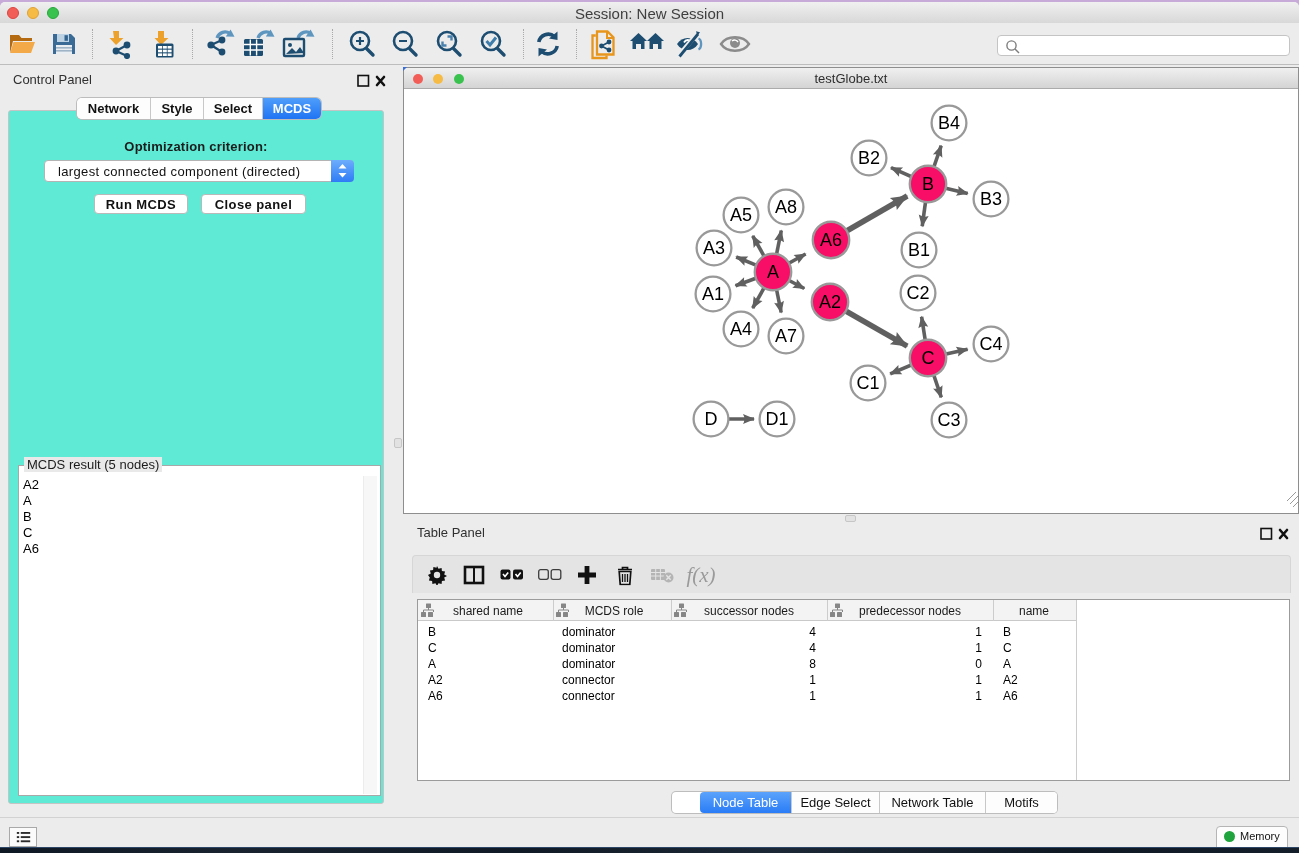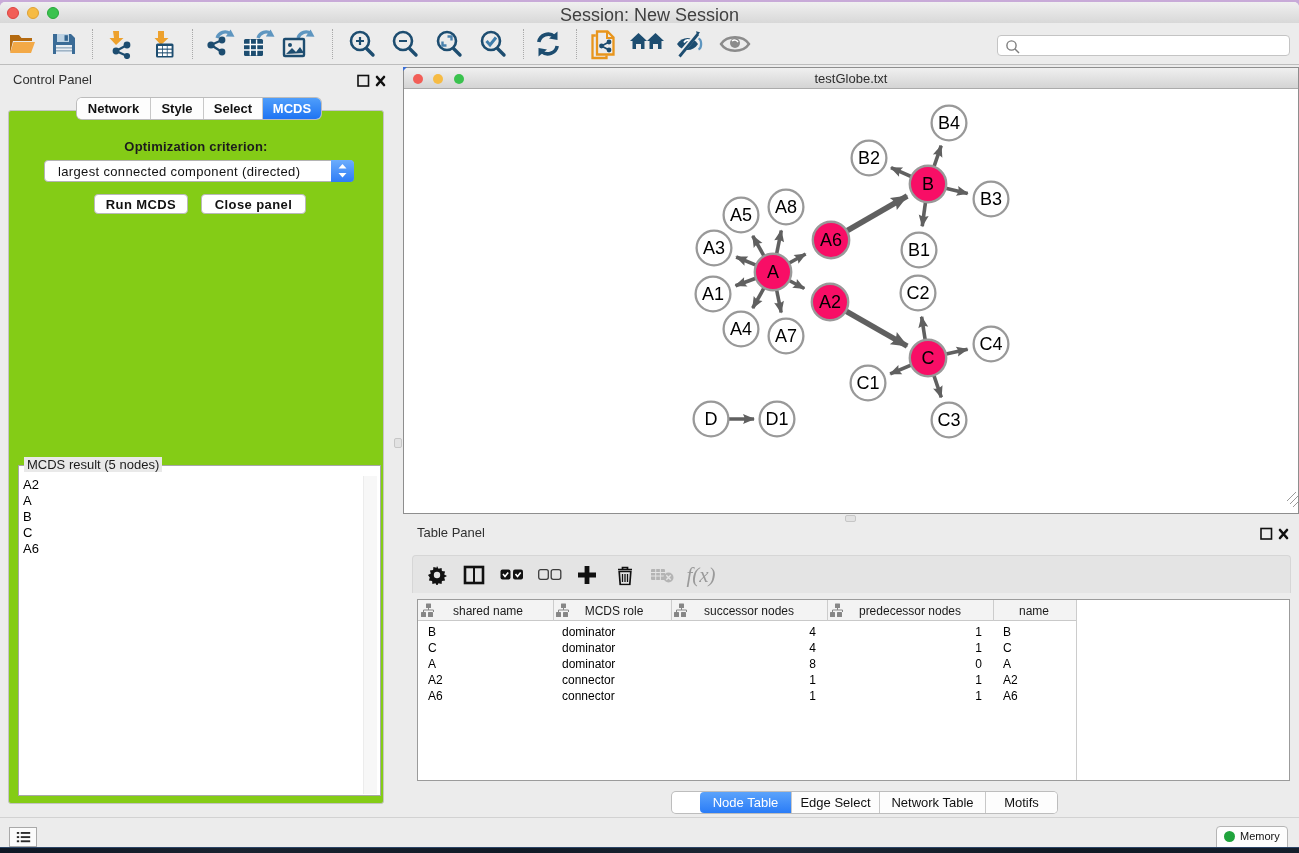--- a/index.html
+++ b/index.html
@@ -5,38 +5,38 @@
 html,body { width:1299px; height:853px; overflow:hidden; }
 body { font-family:"Liberation Sans", sans-serif; background:#c8aad8; position:relative; }
 #desk-bottom { position:absolute; left:0; top:847px; width:1299px; height:6px; border-top:1px solid #2c4668;
   background:linear-gradient(90deg,#0e1724,#192330 18%,#101a26 40%,#1d2836 60%,#0f1924 82%,#141e2b); }
 #app { position:absolute; left:0; top:2px; width:1299px; height:845px; background:#ececec;
   border-radius:5px 5px 0 0; overflow:hidden; }
 
 #titlebar { position:absolute; left:0; top:0; width:1299px; height:22px;
   background:linear-gradient(#f0f0f0,#d8d8d8); border-bottom:1px solid #b9b9b9; border-radius:5px 5px 0 0;}
 #titlebar .title { position:absolute; left:0; right:0; top:3px; text-align:center;
-  font-size:18px; color:#3f3f3f; }
+  font-size:15px; color:#3f3f3f; }
 .tl { position:absolute; top:5px; width:12px; height:12px; border-radius:50%; }
 .tl.r { left:7px;  background:#f25e57; border:1px solid #dc4440; }
 .tl.y { left:27px; background:#f6bb44; border:1px solid #dfa033; }
 .tl.g { left:47px; background:#3ac24e; border:1px solid #28a73a; }
 
 #toolbar { position:absolute; left:0; top:21px; width:1299px; height:42px; background:#ececec;
   border-bottom:1px solid #bdbdbd; }
 .tbi { position:absolute; top:50%; transform:translate(-50%,-50%); }
 .tbsep { position:absolute; top:6px; height:30px; width:0; border-left:1px dotted #a9a9a9; }
 #searchbox { position:absolute; left:997px; top:12px; width:293px; height:21px; background:#fff;
   border:1px solid #c4c4c4; border-radius:4px; }
 
 #cpanel { position:absolute; left:0; top:63px; width:392px; height:752px; background:#ececec; }
 #cpanel .hdr { position:absolute; left:13px; top:7px; font-size:13px; color:#303030; }
 .panehdr-btns { position:absolute; top:9px; }
 #cp-body { position:absolute; left:8px; top:45px; width:376px; height:694px;
-  background:#84cc16; border:1px solid #c4c4c4; border-radius:3px;padding-left:12px; }
+  background:#5eead4; border:1px solid #c4c4c4; border-radius:3px;padding-left:12px; }
 #cp-tabs { position:absolute; left:77px; top:33px; height:21px; display:flex; z-index:5;
   border-radius:5px; box-shadow:0 0 0 1px #bcbcbc; background:#fff; }
 #cp-tabs .tab { font-size:13px; font-weight:bold; color:#111; padding:3px 0 0 0; text-align:center; height:21px;
   border-right:1px solid #c8c8c8; background:#fdfdfd; }
 #cp-tabs .tab:first-child { border-radius:5px 0 0 5px; }
 #cp-tabs .tab:last-child { border-radius:0 5px 5px 0; border-right:none; }
 #cp-tabs .tab.sel { background:linear-gradient(#4f9efb,#1f74f3); color:#fff; }
 #opt-label { position:absolute; left:0; width:100%; top:28px; text-align:center; font-size:13px; font-weight:bold; letter-spacing:0.2px; color:#1c1c1c;}
 #combo { position:absolute; left:35px; top:49px; width:310px; height:22px; background:#fff;
   border:1px solid #b4b4b4; border-radius:4px; font-size:13px; letter-spacing:0.35px; color:#111; }

